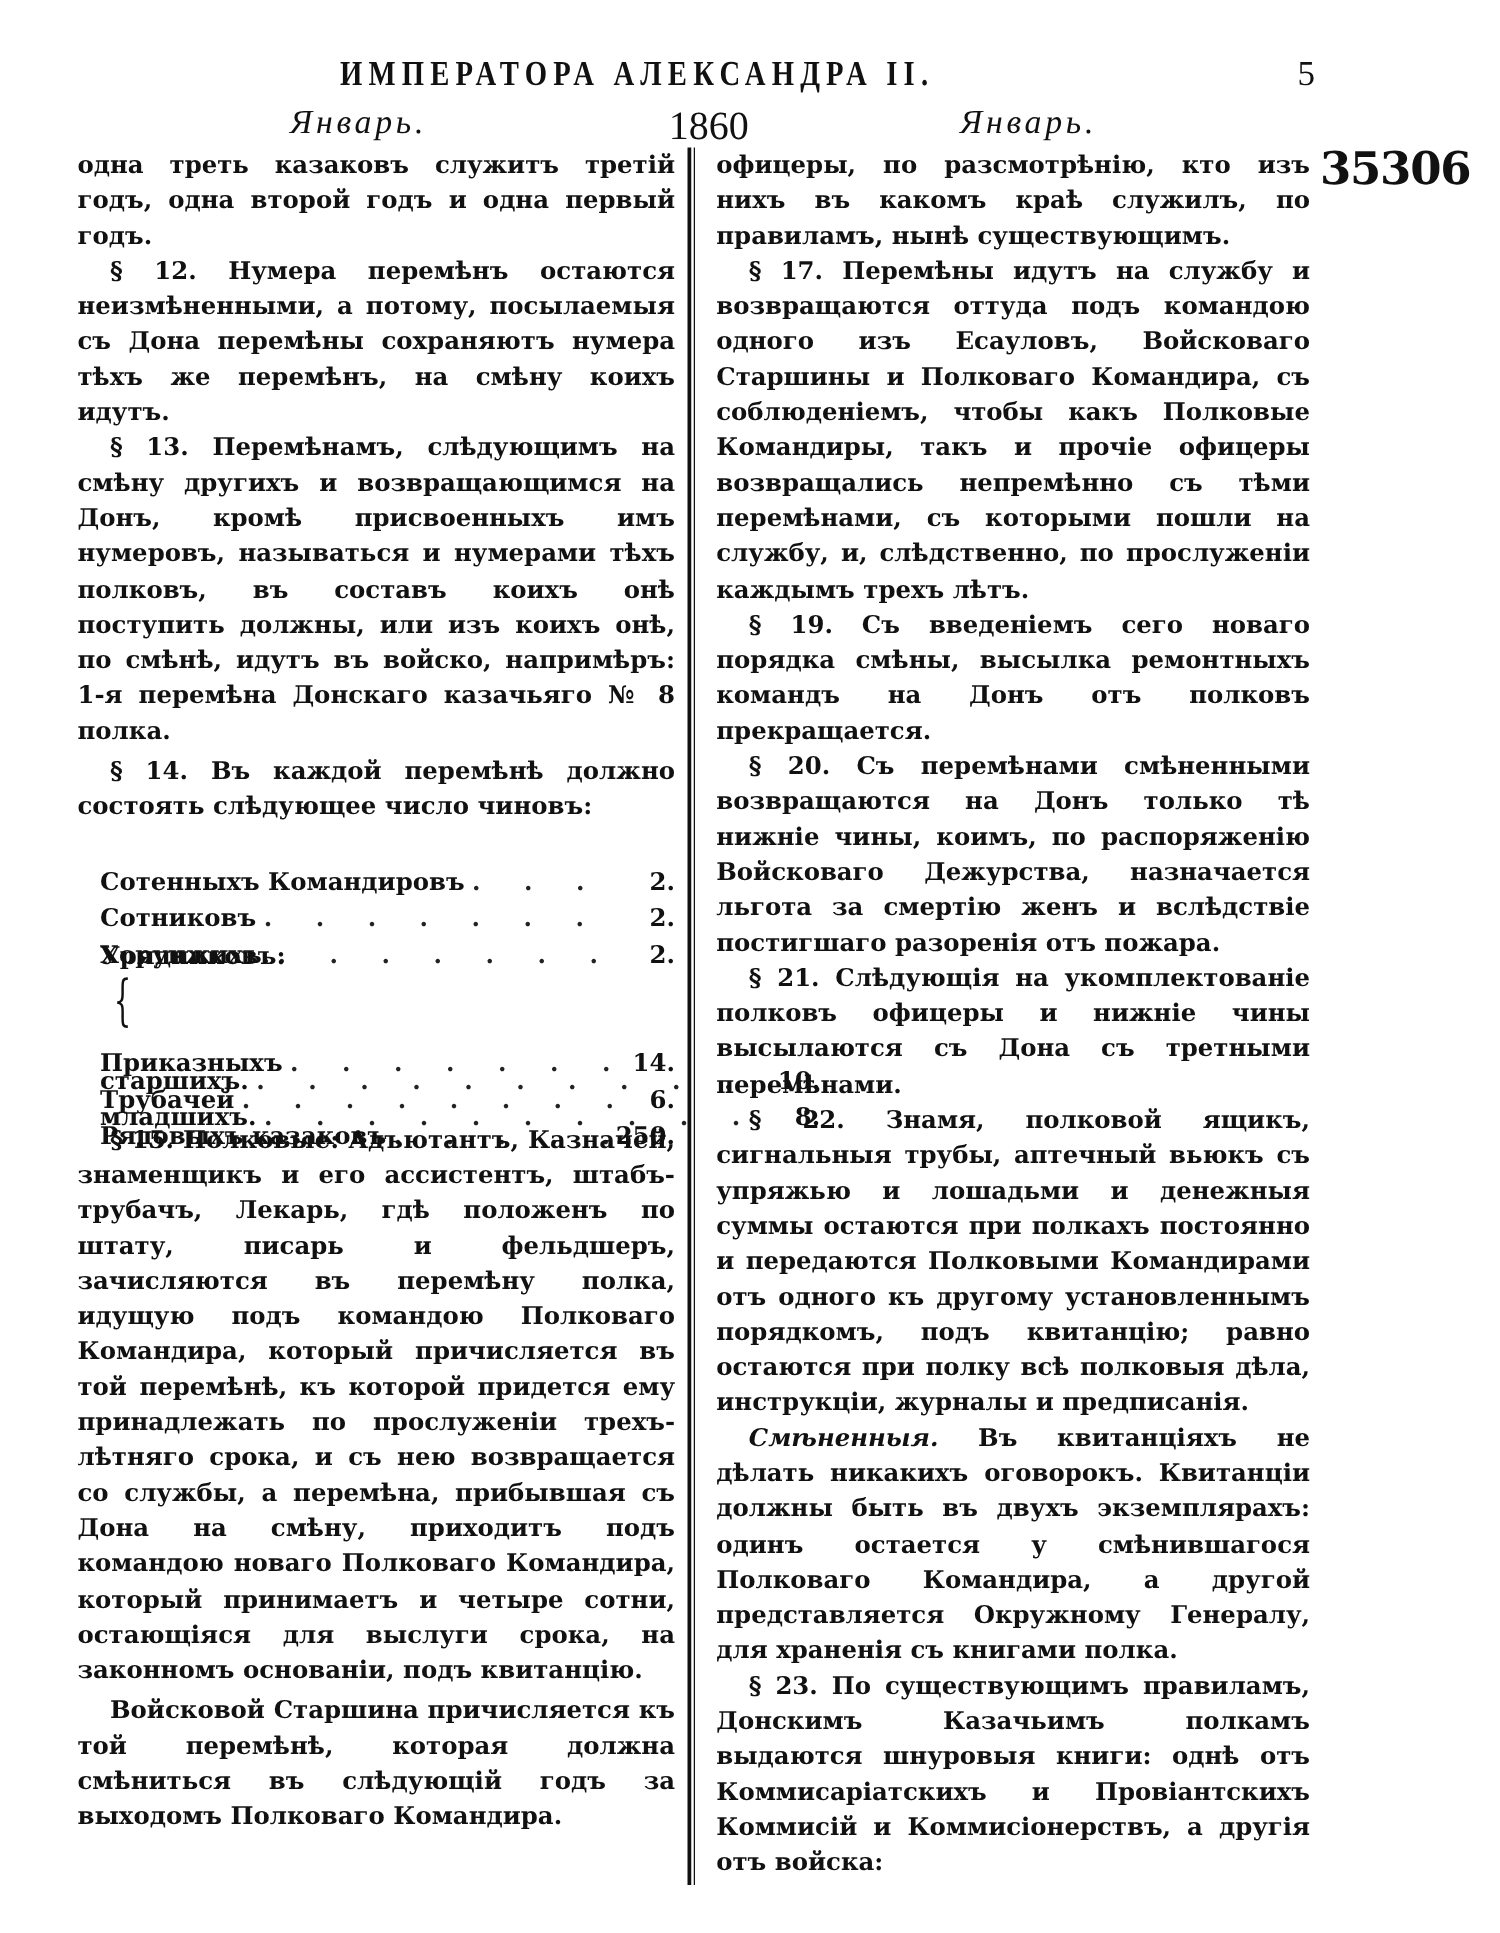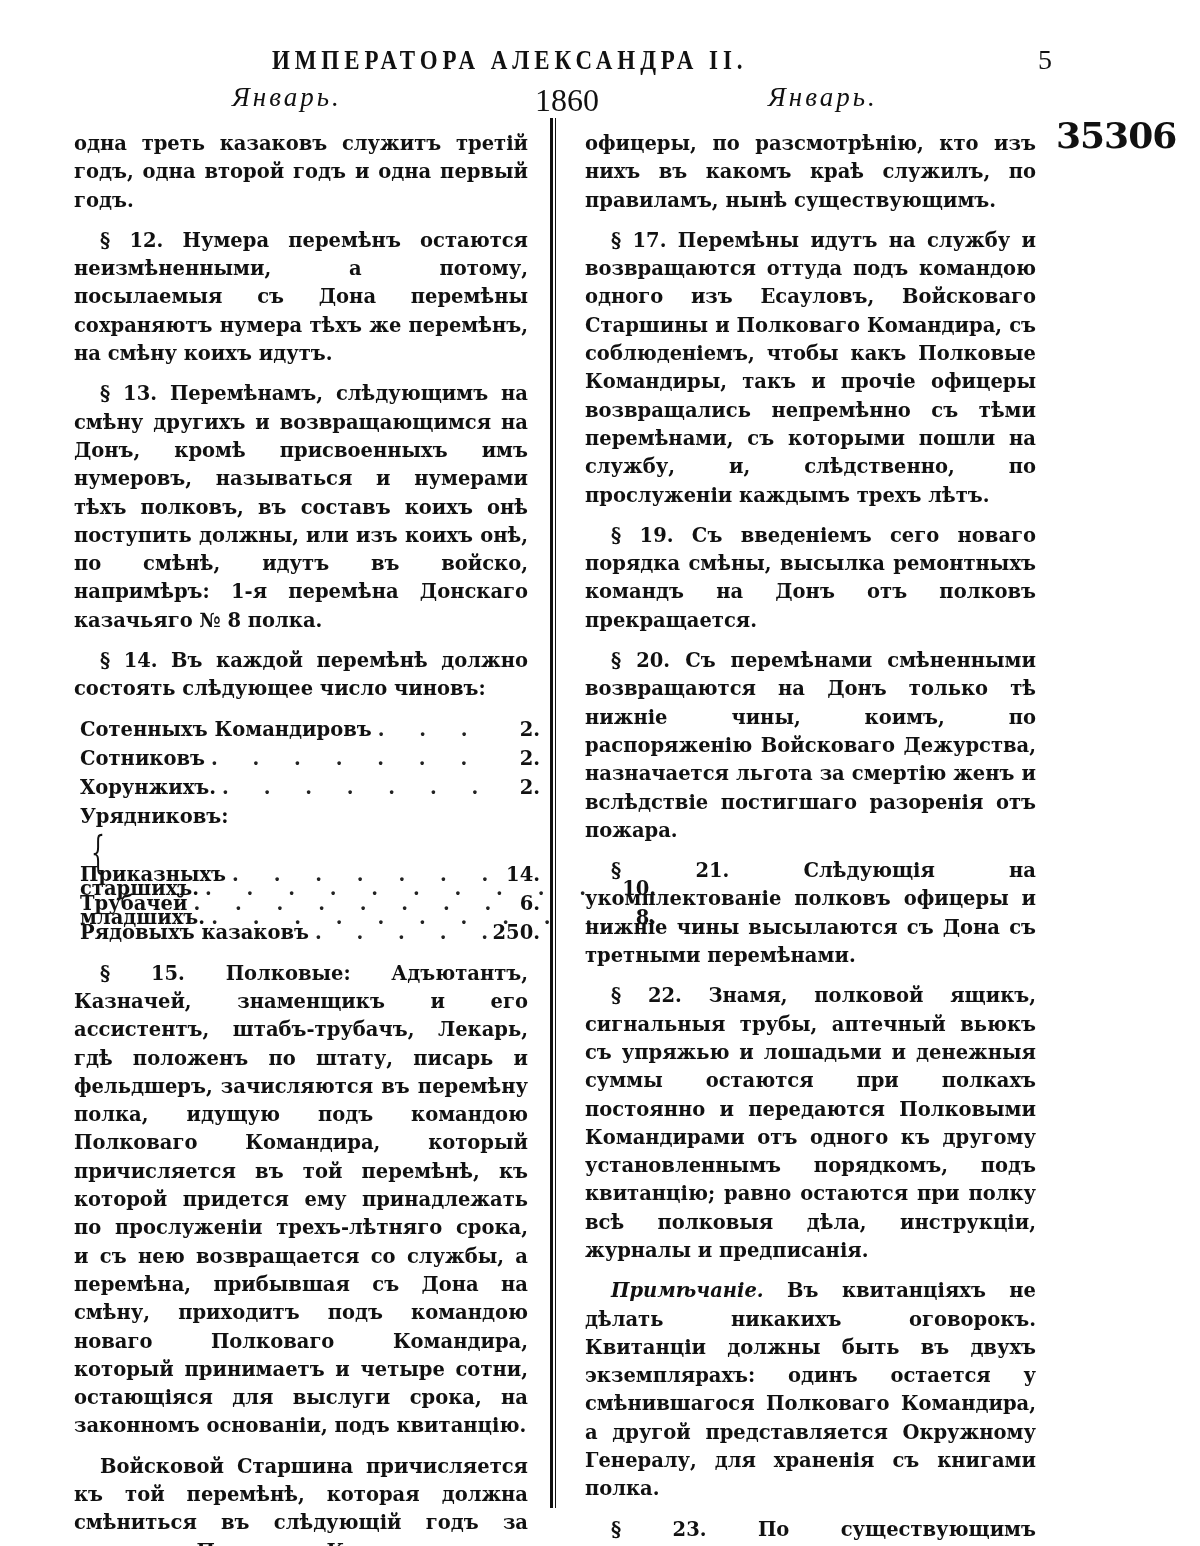--- a/index.html
+++ b/index.html
@@ -9,29 +9,29 @@
   .page-num { position:absolute; left:1038px; top:4px; font-family:"Liberation Serif", serif; font-size:28px; }
   .date-line { position:absolute; top:80px; left:0; width:1200px; height:36px; }
   .month-left { position:absolute; left:232px; top:2px; font-style:italic; font-size:27px; font-family:"Liberation Serif", serif; letter-spacing:3px; }
   .year { position:absolute; left:535px; top:2px; font-size:32px; font-family:"Liberation Serif", serif; }
   .month-right { position:absolute; left:768px; top:2px; font-style:italic; font-size:27px; font-family:"Liberation Serif", serif; letter-spacing:3px; }
   .act-num { position:absolute; left:1056px; top:114px; font-family:"DejaVu Serif", serif; font-weight:bold; font-size:36px; letter-spacing:-1px; }
 
   .col { position:absolute; top:118px; font-size:19.5px; line-height:28.3px; font-family:"DejaVu Serif", serif; font-weight:bold; text-align:justify; }
   .col-left { left:62px; width:478px; }
   .col-right { left:573px; width:475px; }
-  .col p { margin:12px; text-indent:0; }
+  .col p { margin:0; text-indent:0; }
   .col p.ind { text-indent:26px; }
   .col p.gap { margin-top:4px; }
 
   .divider { position:absolute; left:550px; top:118px; width:6px; height:1390px; border-left:3px solid #111; border-right:1.5px solid #111; box-sizing:border-box; }
 
   .staff-table { margin:4px 0 2px 18px; width:460px; }
   .staff-row { display:flex; align-items:baseline; height:29px; }
-  .staff-label { white-space:nowrap; }
+  .staff-label { white-space:nowrap;margin-top:28px; }
   .staff-dots { flex:1; overflow:hidden; white-space:nowrap; letter-spacing:14px; padding:0 6px; color:#222; }
   .staff-val { text-align:right; min-width:44px; }
   .urjad { display:flex; align-items:flex-start; height:58px;flex-direction:column; }
   .urjad-label { white-space:nowrap; }
   .brace { font-size:44px; font-weight:normal; line-height:1; margin:0 2px 0 4px; transform:scaleX(0.5); display:inline-block; }
   .urjad-sub { flex:1; }
   .urjad-sub .staff-row { height:29px; }
   .note-label { font-style:italic; }
 </style>
 </head>
@@ -110,16 +110,16 @@
 
 </div>
 
 <div class="col col-right">
   <p>офицеры, по разсмотрѣнію, кто изъ нихъ въ какомъ краѣ служилъ, по правиламъ, нынѣ существующимъ.</p>
   <p class="ind">§ 17. Перемѣны идутъ на службу и возвращаются оттуда подъ командою одного изъ Есауловъ, Войсковаго Старшины и Полковаго Командира, съ соблюденіемъ, чтобы какъ Полковые Командиры, такъ и прочіе офицеры возвращались непремѣнно съ тѣми перемѣнами, съ которыми пошли на службу, и, слѣдственно, по прослуженіи каждымъ трехъ лѣтъ.</p>
   <p class="ind">§ 19. Съ введеніемъ сего новаго порядка смѣны, высылка ремонтныхъ командъ на Донъ отъ полковъ прекращается.</p>
   <p class="ind">§ 20. Съ перемѣнами смѣненными возвращаются на Донъ только тѣ нижніе чины, коимъ, по распоряженію Войсковаго Дежурства, назначается льгота за смертію женъ и вслѣдствіе постигшаго разоренія отъ пожара.</p>
   <p class="ind">§ 21. Слѣдующія на укомплектованіе полковъ офицеры и нижніе чины высылаются съ Дона съ третными перемѣнами.</p>
   <p class="ind">§ 22. Знамя, полковой ящикъ, сигнальныя трубы, аптечный вьюкъ съ упряжью и лошадьми и денежныя суммы остаются при полкахъ постоянно и передаются Полковыми Командирами отъ одного къ другому установленнымъ порядкомъ, подъ квитанцію; равно остаются при полку всѣ полковыя дѣла, инструкціи, журналы и предписанія.</p>
-  <p class="ind"><span class="note-label">Примѣчаніе.</span><span> Въ квитанціяхъ не дѣлать никакихъ оговорокъ. Квитанціи должны быть въ двухъ экземплярахъ: одинъ остается у смѣнившагося Полковаго Командира, а другой представляется Окружному Генералу, для храненія съ книгами полка.</span></p>
+  <p class="ind"><span class="note-label">Смѣненныя.</span><span> Въ квитанціяхъ не дѣлать никакихъ оговорокъ. Квитанціи должны быть въ двухъ экземплярахъ: одинъ остается у смѣнившагося Полковаго Командира, а другой представляется Окружному Генералу, для храненія съ книгами полка.</span></p>
   <p class="ind">§ 23. По существующимъ правиламъ, Донскимъ Казачьимъ полкамъ выдаются шнуровыя книги: однѣ отъ Коммисаріатскихъ и Провіантскихъ Коммисій и Коммисіонерствъ, а другія отъ войска:</p>
 
 </div>
 
 </body></html>

